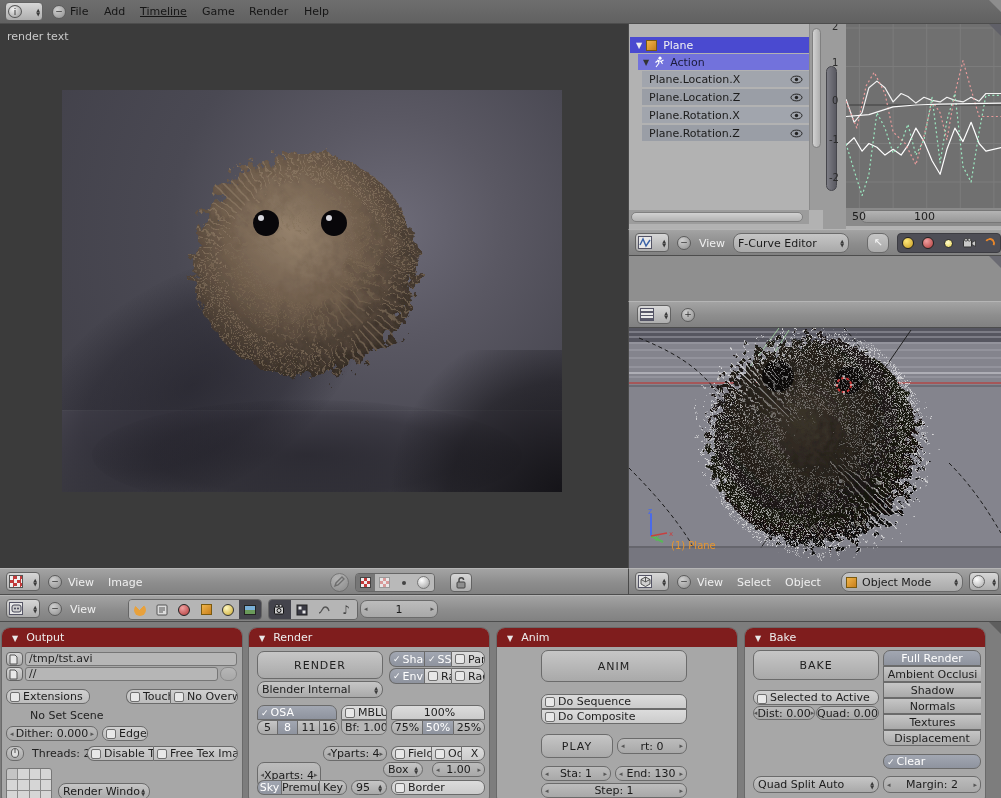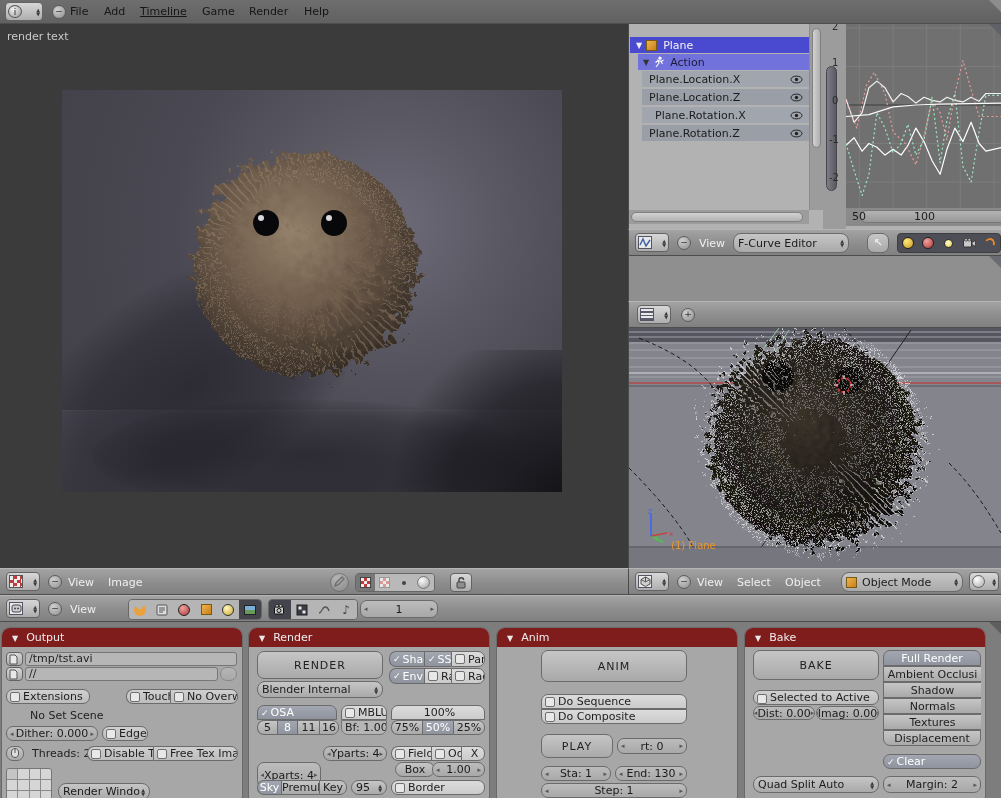--- a/index.html
+++ b/index.html
@@ -184,21 +184,21 @@
         </svg>
     </div>
     <div class="abs" style="left:13px;top:65px;width:167px;height:16px;background:#9a9ea6;display:flex;align-items:center;">
       <span style="margin-left:7px;">Plane.Location.Z</span>
       <svg width="13" height="9" viewBox="0 0 13 9" style="margin-left:auto;margin-right:6px;">
           <ellipse cx="6.5" cy="4.5" rx="5.5" ry="3.4" fill="none" stroke="#222"></ellipse>
           <circle cx="6.5" cy="4.5" r="1.7" fill="#222"></circle>
         </svg>
     </div>
     <div class="abs" style="left:13px;top:83px;width:167px;height:16px;background:#a1a5ad;display:flex;align-items:center;">
-      <span style="margin-left:13px;">Plane.Rotation.X</span>
+      <span style="margin-left:7px;">Plane.Rotation.X</span>
       <svg width="13" height="9" viewBox="0 0 13 9" style="margin-left:auto;margin-right:6px;">
           <ellipse cx="6.5" cy="4.5" rx="5.5" ry="3.4" fill="none" stroke="#222"></ellipse>
           <circle cx="6.5" cy="4.5" r="1.7" fill="#222"></circle>
         </svg>
     </div>
     <div class="abs" style="left:13px;top:101px;width:167px;height:16px;background:#9a9ea6;display:flex;align-items:center;">
       <span style="margin-left:7px;">Plane.Rotation.Z</span>
       <svg width="13" height="9" viewBox="0 0 13 9" style="margin-left:auto;margin-right:6px;">
           <ellipse cx="6.5" cy="4.5" rx="5.5" ry="3.4" fill="none" stroke="#222"></ellipse>
           <circle cx="6.5" cy="4.5" r="1.7" fill="#222"></circle>
@@ -576,21 +576,21 @@
         </div>
       <div class="abs toggle lite cb grpL" style="left:142px;top:118px;width:40px;height:15px;">
           <span>Fields</span>
         </div>
       <div class="abs toggle lite cb grpM" style="left:182px;top:118px;width:30px;height:15px;">
           <span>Odd</span>
         </div>
       <div class="abs toggle lite grpR" style="left:212px;top:118px;width:24px;height:15px;justify-content:center;">
           <span>X</span>
         </div>
-      <div class="abs dd" style="left:146px;top:134px;width:40px;height:15px;flex-direction:column;">
+      <div class="abs dd" style="left:134px;top:134px;width:40px;height:15px;">
           <span>Box</span>
           <span class="st"></span>
         </div>
       <div class="abs num" style="left:183px;top:134px;width:53px;height:15px;">
           <span>1.00</span>
         </div>
       <div class="abs btn grpL" style="left:8px;top:152px;width:24px;height:15px;line-height:14px;background:linear-gradient(180deg,#a2a7b2,#8e939e);color:#fff;"><span>Sky</span></div>
       <div class="abs btn grpM" style="left:32px;top:152px;width:38px;height:15px;line-height:14px;"><span>Premul</span></div>
       <div class="abs btn grpR" style="left:70px;top:152px;width:28px;height:15px;line-height:14px;"><span>Key</span></div>
       <div class="abs dd" style="left:102px;top:152px;width:36px;height:15px;">
@@ -629,21 +629,21 @@
     <div class="panel" style="left:745px;top:6px;width:240px;height:176px;">
       <div class="phead"><span class="tri">▼</span><span>Bake</span></div>
       <div class="abs btn big" style="left:8px;top:22px;width:126px;height:30px;line-height:30px;"><span>BAKE</span></div>
       <div class="abs toggle cb" style="left:8px;top:62px;width:126px;height:15px;align-items:flex-end;">
           <span>Selected to Active</span>
         </div>
       <div class="abs num" style="left:8px;top:78px;width:62px;height:14px;">
           <span>Dist: 0.00</span>
         </div>
       <div class="abs num" style="left:71px;top:78px;width:63px;height:14px;">
-          <span>Imag: 0.00</span>
+          <span>Quad: 0.00</span>
         </div>
       <div class="abs btn" style="left:138px;top:22px;width:98px;height:16px;line-height:15px;border-radius:7px 7px 0 0;background:linear-gradient(180deg,#a2a7b2,#8e939e);color:#fff;"><span>Full Render</span></div>
       <div class="abs btn grpM" style="left:138px;top:38px;width:98px;height:16px;line-height:15px;border-radius:0;"><span>Ambient Occlusi</span></div>
       <div class="abs btn grpM" style="left:138px;top:54px;width:98px;height:16px;line-height:15px;border-radius:0;text-align:center;"><span>Shadow</span></div>
       <div class="abs btn grpM" style="left:138px;top:70px;width:98px;height:16px;line-height:15px;border-radius:0;"><span>Normals</span></div>
       <div class="abs btn grpM" style="left:138px;top:86px;width:98px;height:16px;line-height:15px;border-radius:0;"><span>Textures</span></div>
       <div class="abs btn" style="left:138px;top:102px;width:98px;height:16px;line-height:15px;border-radius:0 0 7px 7px;"><span>Displacement</span></div>
       <div class="abs toggle on" style="left:138px;top:126px;width:98px;height:15px;">
           <span>Clear</span>
         </div>

